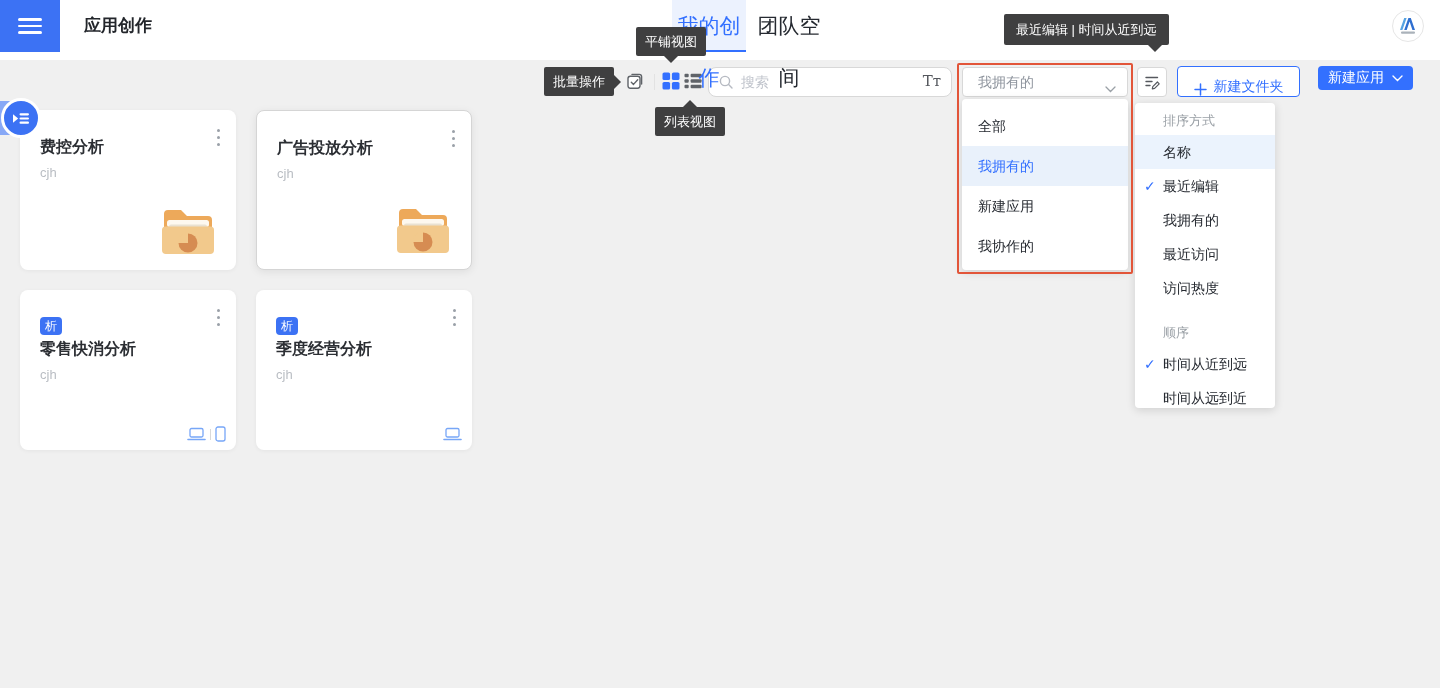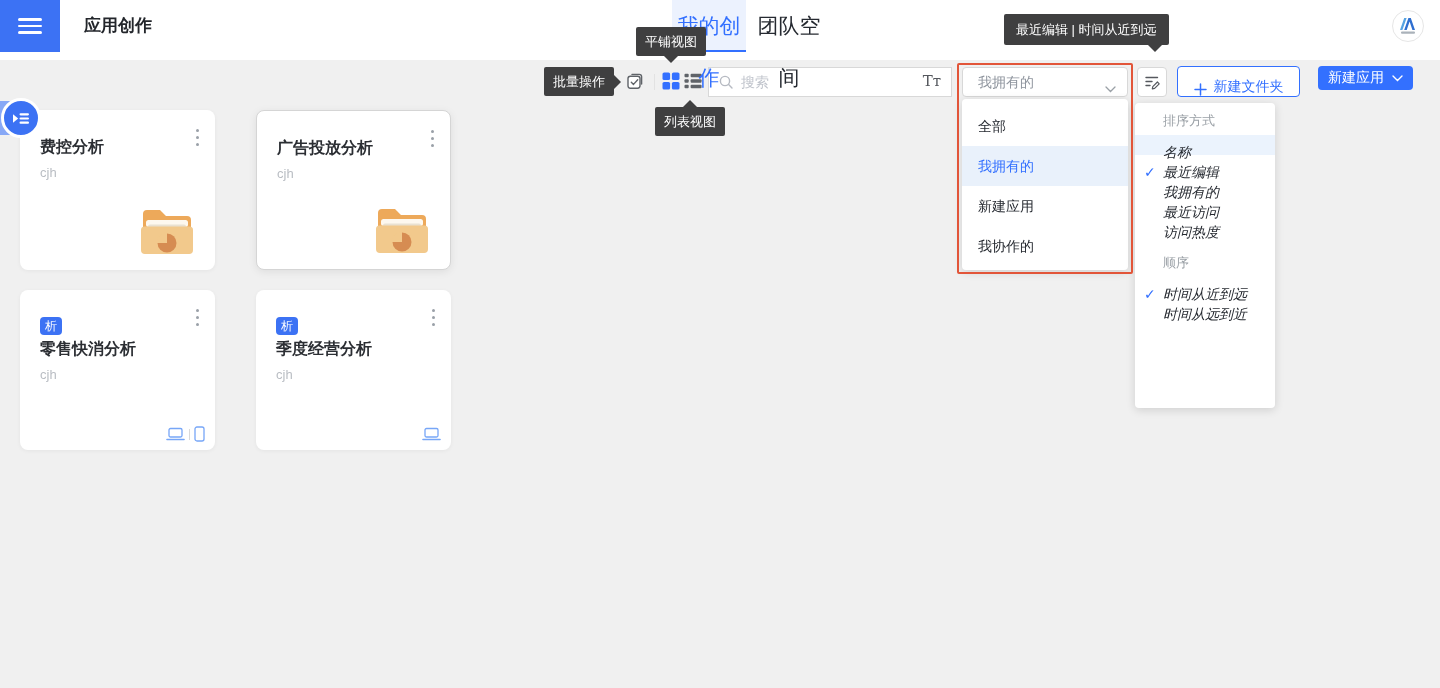--- a/index.html
+++ b/index.html
@@ -18,61 +18,61 @@
   .tab-inactive { left:756px; width:66px; color:#262a31; }
   .avatar { position:absolute; left:1392px; top:10px; width:32px; height:32px; border-radius:50%; background:#fff; border:1px solid #e6e6e6; display:flex; align-items:center; justify-content:center; cursor:pointer; }
 
   
   .quick-halo { position:absolute; left:-10px; top:101px; width:40px; height:34px; border-radius:8px; background:#87a8f6; z-index:8; }
   .quick-btn { position:absolute; left:1px; top:98px; width:40px; height:40px; border-radius:50%; background:#3c72f4; border:3px solid #fff; display:flex; align-items:center; justify-content:center; z-index:9; cursor:pointer; }
 
   
   .icon-btn { position:absolute; cursor:pointer; display:flex; align-items:center; justify-content:center; }
   .v-divider { position:absolute; left:654px; top:74px; width:1px; height:16px; background:#e2e2e2; }
-  .search-box { position:absolute; left:708px; top:67px; width:244px; height:30px; background:#fff; border:1px solid #d8d8d8; border-radius:0; }
+  .search-box { position:absolute; left:708px; top:67px; width:244px; height:30px; background:#fff; border:1px solid #d8d8d8; border-radius:8px; }
   .search-box input { position:absolute; left:32px; top:0; width:170px; height:28px; border:none; outline:none; font-size:14px; color:#333; background:transparent; font-family:inherit; }
   .search-box input::placeholder { color:#c0c4cc; }
   .search-icon { position:absolute; left:9px; top:6px; }
   .text-filter { position:absolute; right:10px; top:4px; font-family:"DejaVu Serif",serif; font-size:15px; color:#55585e; cursor:pointer; }
   .filter-select { position:absolute; left:962px; top:67px; width:166px; height:30px; background:#fff; border:1px solid #d8d8d8; border-radius:4px; cursor:pointer; }
   .filter-select .value { position:absolute; left:15px; top:0; line-height:28px; font-size:14px; color:#8f959e; }
   .filter-select .chev { position:absolute; right:11px; top:11px; }
   .sort-btn { left:1137px; top:67px; width:30px; height:30px; background:#fff; border:1px solid #d8d8d8; border-radius:4px; }
   .btn-outline { position:absolute; left:1177px; top:66px; width:123px; height:31px; background:#fff; border:1px solid #3370ff; border-radius:4px; color:#3370ff; font-size:14px; display:flex; align-items:flex-end; justify-content:center; gap:7px; cursor:pointer; }
   .btn-primary { position:absolute; left:1318px; top:66px; width:95px; height:24px; background:#3370ff; border-radius:4px; color:#fff; font-size:14px; display:flex; align-items:center; justify-content:center; gap:8px; cursor:pointer; }
 
   
   .panel { position:absolute; background:#fff; border-radius:4px; box-shadow:0 2px 10px rgba(0,0,0,0.14); z-index:30; }
   .filter-panel { left:962px; top:99px; width:166px; height:171px; padding-top:7px; }
   .filter-item { height:40px; line-height:40px; padding-left:16px; font-size:14px; color:#262a31; cursor:pointer; }
   .filter-item.selected { background:#e9f1fb; color:#3370ff; }
   .sort-panel { left:1135px; top:103px; width:140px; height:305px; padding-top:4px; }
   .menu-header { height:28px; line-height:28px; padding-left:28px; font-size:13px; color:#9aa0a6; }
-  .menu-item { position:relative; height:20px; line-height:34px; padding-left:28px; font-size:14px; color:#262a31; cursor:pointer;font-style:italic; }
+  .menu-item { position:relative; height:34px; line-height:34px; padding-left:28px; font-size:14px; color:#262a31; cursor:pointer; }
   .menu-item.hovered { background:#ebf3fd; }
   .menu-item .check { position:absolute; left:9px; top:0; color:#3370ff; font-size:14px; }
   .sort-gap { height:14px; }
 
   
   .annotation { position:absolute; left:957px; top:63px; width:176px; height:211px; border:2px solid #e25539; border-radius:2px; z-index:40; pointer-events:none; }
 
   
   .tooltip { position:absolute; background:#3f3f40; color:#fff; font-size:13px; padding:8px 9px; border-radius:2px; white-space:nowrap; z-index:50; line-height:1; }
   .tooltip .arrow { position:absolute; width:0; height:0; border:7px solid transparent; }
   .tt-batch { left:544px; top:67px; }
   .tt-batch .arrow { left:100%; top:50%; margin-top:-7px; border-left-color:#3f3f40; }
   .tt-tile { left:636px; top:27px; }
   .tt-tile .arrow { top:100%; left:50%; margin-left:-7px; border-top-color:#3f3f40; }
   .tt-list { left:655px; top:107px; }
   .tt-list .arrow { bottom:100%; left:50%; margin-left:-7px; border-bottom-color:#3f3f40; }
   .tt-sort { left:1004px; top:14px; padding:9px 12px; }
   .tt-sort .arrow { top:100%; left:144px; border-top-color:#3f3f40; }
 
   
-  .card { position:absolute; width:195px; height:160px; background:#fff; border-radius:8px; box-shadow:0 1px 4px rgba(0,0,0,0.05); cursor:pointer; }
+  .card { position:absolute; width:216px; height:160px; background:#fff; border-radius:8px; box-shadow:0 1px 4px rgba(0,0,0,0.05); cursor:pointer; }
   .card-1 { left:20px; top:110px; }
   .card-2 { left:256px; top:110px; border:1px solid #d5d5d5; box-shadow:0 2px 8px rgba(0,0,0,0.08); }
   .card-3 { left:20px; top:290px; }
   .card-4 { left:256px; top:290px; }
   .card .title { position:absolute; left:20px; font-size:16px; font-weight:700; color:#2b2e33; }
   .folder-card .title { top:27px; }
   .app-card .title { top:49px; }
   .card .owner { position:absolute; left:20px; font-size:13px; color:#b9bdc3; }
   .folder-card .owner { top:55px; }
   .app-card .owner { top:77px; }

